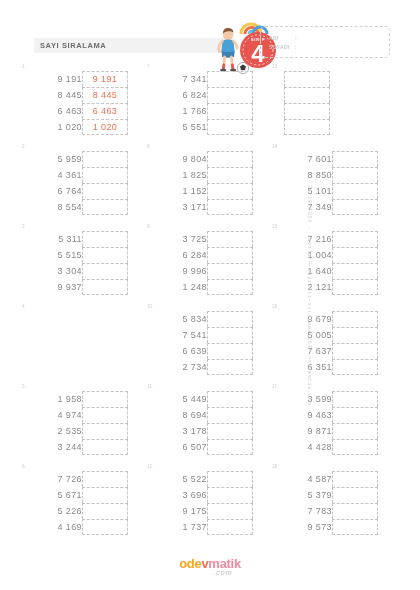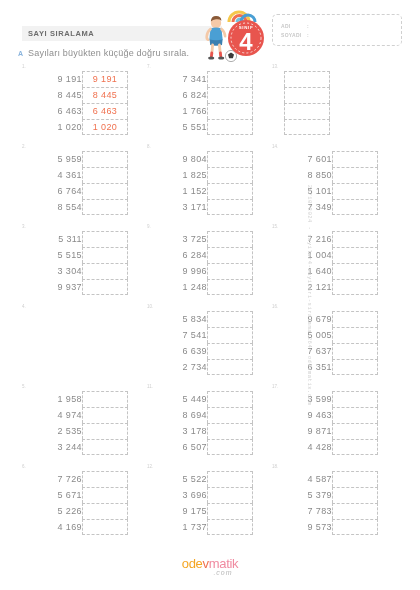--- a/index.html
+++ b/index.html
@@ -10,21 +10,21 @@
     background: #ffffff;
     font-family: "Liberation Sans", sans-serif;
     position: relative;
     overflow: hidden;
   }
 
   .page {
     position: relative;
     width: 420px;
     height: 590px;
-    padding: 4px;
+    padding: 16px;
   }
 
   
   .header {
     position: relative;
     height: 60px;
   }
 
   .title-bar {
     position: absolute;
@@ -174,21 +174,21 @@
   .footer {
     position: absolute;
     left: 0;
     bottom: 14px;
     width: 420px;
     text-align: center;
   }
 
   .logo {
     font-size: 13px;
-    font-weight: normal;
+    font-weight: bold;
     letter-spacing: -0.3px;
   }
 
   .logo .o1 { color: #f5a623; }
   .logo .d  { color: #f5a623; }
   .logo .e  { color: #f5a623; }
   .logo .v  { color: #f0714f; }
   .logo .m  { color: #f08aa0; }
   .logo .rest { color: #f08aa0; }
 
@@ -273,24 +273,20 @@
         <span class="name-line"></span>
       </div>
       <div class="name-row">
         <span class="name-label">SOYADI</span>
         <span class="name-colon">:</span>
         <span class="name-line"></span>
       </div>
     </div>
   </div>
 
-  <div class="instruction">
-    <span class="instr-letter">A</span>
-    <span class="instr-text">Sayıları büyükten küçüğe doğru sırala.</span>
-  </div>
 
   <div class="grid" id="question-grid">
       <div class="qcell">
         <div class="qnum">1.</div>
         <div class="qbody">
           <div class="numcol">
             <div class="num">9 191</div>
             <div class="num">8 445</div>
             <div class="num">6 463</div>
             <div class="num">1 020</div>

